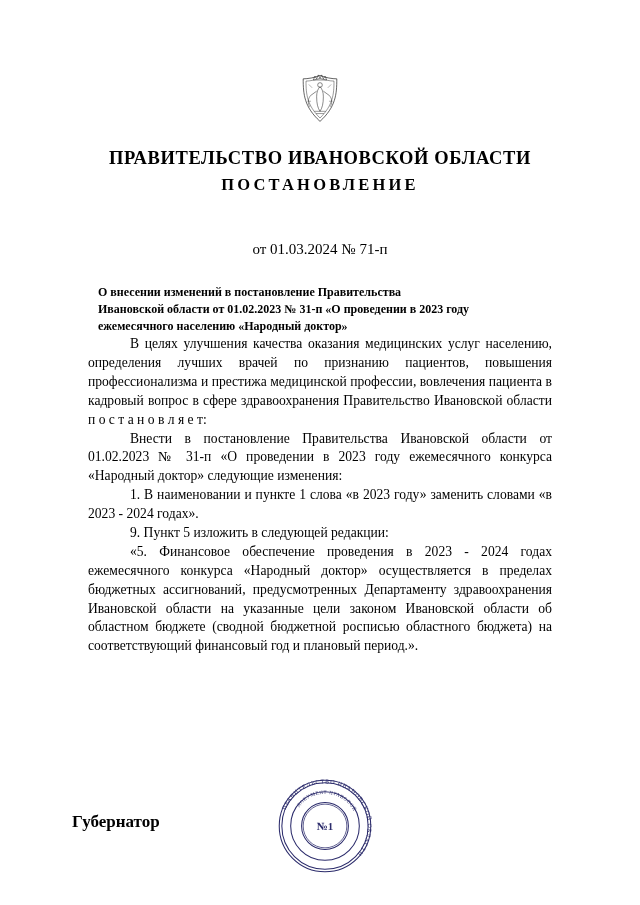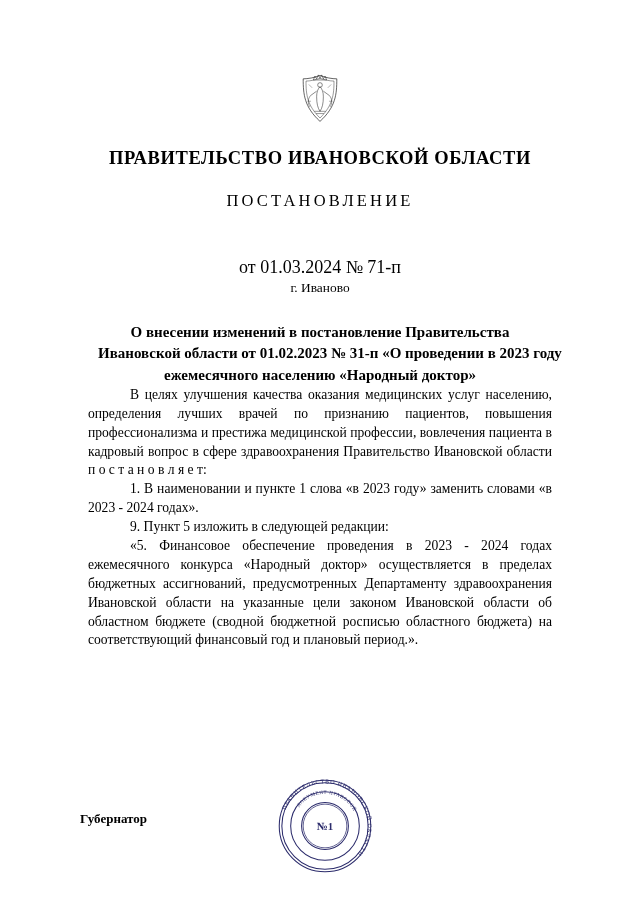--- a/index.html
+++ b/index.html
@@ -37,44 +37,43 @@
   
   .gov-title {
     margin-top: 22px;
     text-align: center;
     font-size: 18.5px;
     font-weight: bold;
     letter-spacing: 0.6px;
     white-space: nowrap;
   }
   .doc-type {
-    margin-top: 22px;
+    margin-top: 6px;
     text-align: center;
     font-size: 16.5px;
-    font-weight: normal;
+    font-weight: bold;
     letter-spacing: 3.2px;
   }
 
   
   .date-line {
     margin-top: 46px;
     text-align: center;
-    font-size: 18px;
+    font-size: 15px;
   }
   .city-line {
     margin-top: 2px;
     text-align: center;
     font-size: 13.4px;
   }
 
   
   .subject {
     margin-top: 26px;
-    text-align: center;
-    font-size: 15px;
+    font-size: 12px;
     font-weight: bold;
     line-height: 1.42;
     padding: 0 10px;
   }
   .subject div { white-space: nowrap; }
 
   
   .body {
     font-size: 13.6px;
     line-height: 1.39;
@@ -86,27 +85,27 @@
     text-align: justify;
     text-align-last: left;
   }
   .body p.just-all {
     text-align: justify;
   }
 
   
   .sign-block {
     position: absolute;
-    left: 80px;
+    left: 72px;
     right: 88px;
     top: 738px;
     display: flex;
     justify-content: space-between;
     align-items: flex-start;
-    font-size: 13px;
+    font-size: 17px;
     font-weight: bold;
   }
   .sign-left div { line-height: 1.45; white-space: nowrap; }
   .sign-right { padding-top: 18px; white-space: nowrap; }
 
   
   .stamp {
     position: absolute;
     left: 273px;
     top: 702px;
@@ -141,30 +140,30 @@
 
         <path d="M30 22 L36 28 M70 22 L64 28 M28 52 L34 52 M66 52 L72 52" stroke-width="0.6"></path>
       </g>
     </svg>
   </div>
 
   <div class="gov-title">ПРАВИТЕЛЬСТВО ИВАНОВСКОЙ ОБЛАСТИ</div>
   <div class="doc-type">ПОСТАНОВЛЕНИЕ</div>
 
   <div class="date-line">от 01.03.2024 № 71-п</div>
-  <div class="city-line">г. Иваново</div>
 
   <div class="subject">
     <div>О внесении изменений в постановление Правительства</div>
     <div>Ивановской области от 01.02.2023 № 31-п «О проведении в 2023 году</div>
     <div>ежемесячного населению «Народный доктор»</div>
   </div>
 
   <div class="body">
     <p class="just-all">В целях улучшения качества оказания медицинских услуг населению, определения лучших врачей по признанию пациентов, повышения профессионализма и престижа медицинской профессии, вовлечения пациента в кадровый вопрос в сфере здравоохранения Правительство Ивановской области п о с т а н о в л я е т:</p>
+    <p class="just-all">Внести в постановление Правительства Ивановской области от 01.02.2023 № 31-п «О проведении в 2023 году ежемесячного конкурса «Народный доктор» следующие изменения:</p>
     <p class="just-all">1. В наименовании и пункте 1 слова «в 2023 году» заменить словами «в 2023 - 2024 годах».</p>
     <p>9. Пункт 5 изложить в следующей редакции:</p>
     <p class="just-all">«5. Финансовое обеспечение проведения в 2023 - 2024 годах ежемесячного конкурса «Народный доктор» осуществляется в пределах бюджетных ассигнований, предусмотренных Департаменту здравоохранения Ивановской области на указанные цели законом Ивановской области об областном бюджете (сводной бюджетной росписью областного бюджета) на соответствующий финансовый год и плановый период.».</p>
   </div>
 
   <svg class="stamp" viewBox="0 0 200 200" aria-hidden="true">
     <defs>
       <path id="outerArc" d="M 100,100 m -82,0 a 82,82 0 1,1 164,0 a 82,82 0 1,1 -164,0"></path>
       <path id="innerArc" d="M 100,100 m -62,0 a 62,62 0 1,1 124,0 a 62,62 0 1,1 -124,0"></path>
     </defs>

